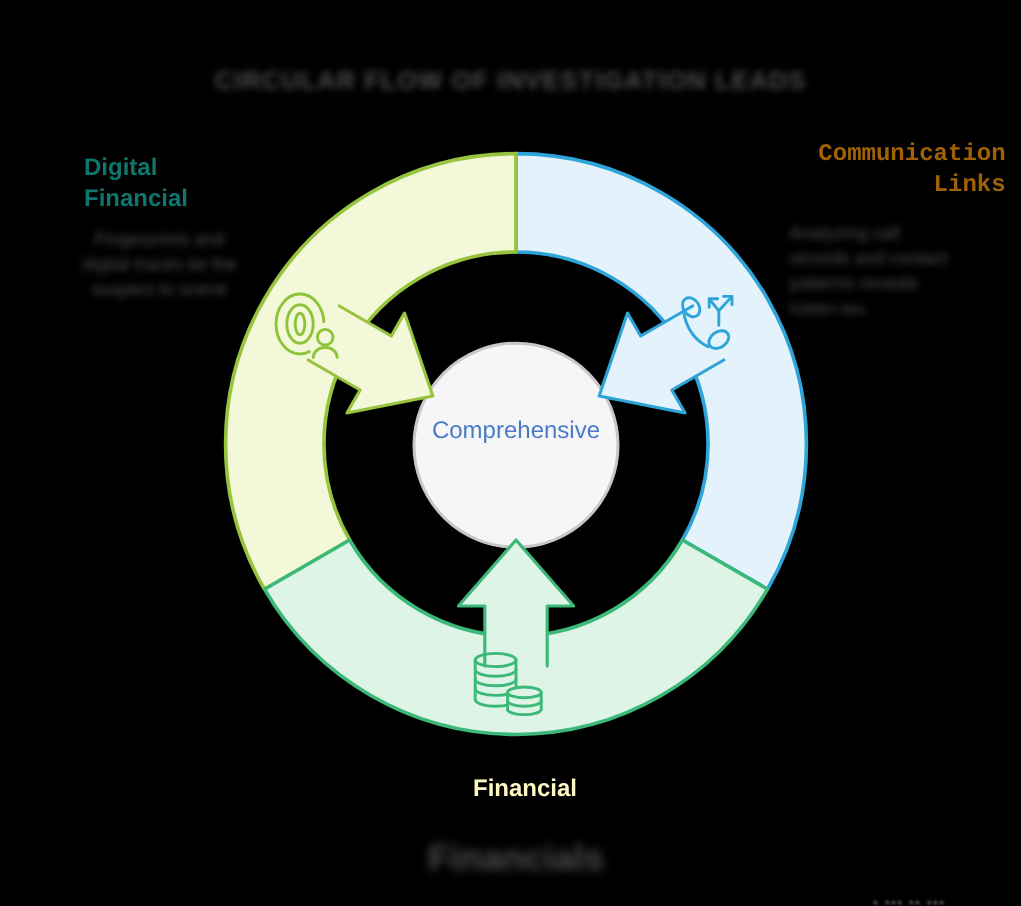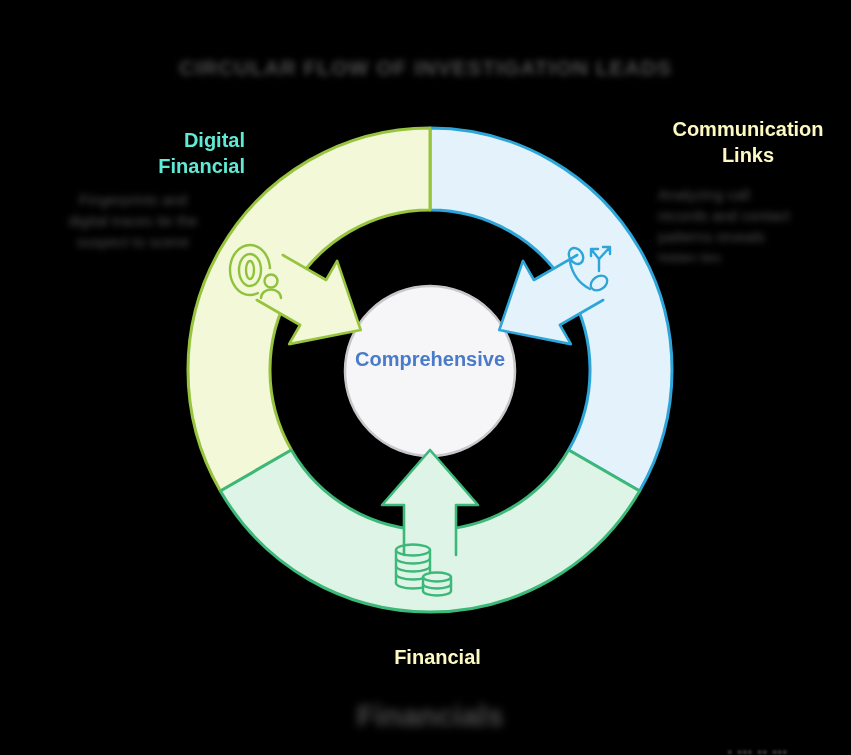--- a/index.html
+++ b/index.html
@@ -6,28 +6,28 @@
   #stage{position:relative;width:851px;height:755px;background:#000;overflow:hidden;
          font-family:"Liberation Sans", sans-serif;}
   .abs{position:absolute;}
   .blur3{filter:blur(3px);}
   .blur4{filter:blur(4px);}
   .blur1{filter:blur(1.5px);}
   .soft{filter:blur(0.6px);}
   .title{left:0;top:56px;width:851px;text-align:center;font-size:21px;font-weight:bold;
          letter-spacing:1px;color:#4d4d4d;}
   .seg-label{font-size:20px;font-weight:bold;line-height:26px;}
-  .lbl-digital{left:55px;top:127px;width:190px;text-align:right;color:#5eead4;}
-  .lbl-comm{left:658px;top:116px;width:180px;text-align:center;color:#fef9c3;}
+  .lbl-digital{left:70px;top:127px;width:190px;text-align:left;color:#0f766e;}
+  .lbl-comm{left:658px;top:116px;width:180px;text-align:right;color:#a16207;font-family:Liberation Mono, monospace;}
   .lbl-fin{left:330px;top:644px;width:215px;text-align:center;color:#fef9c3;}
   .para{font-size:15px;line-height:21px;color:#4d4d4d;}
   .para-left{left:38px;top:189px;width:190px;text-align:center;}
   .para-right{left:658px;top:184px;width:180px;text-align:left;}
   .center-text{left:330px;top:347px;width:200px;text-align:center;font-size:20px;
-               line-height:25px;color:#4a7bc8;font-weight:700;}
+               line-height:25px;color:#4a7bc8;font-weight:400;}
   .big-bottom{left:300px;top:699px;width:260px;text-align:center;font-size:30px;
               font-weight:bold;color:#4d4d4d;}
   .marks{left:728px;top:747px;width:110px;font-size:9px;color:#8a8a8a;letter-spacing:2px;}
 </style>
 </head>
 <body>
 
 <div id="stage">
 
   <div class="abs title blur3">CIRCULAR FLOW OF INVESTIGATION LEADS</div>

